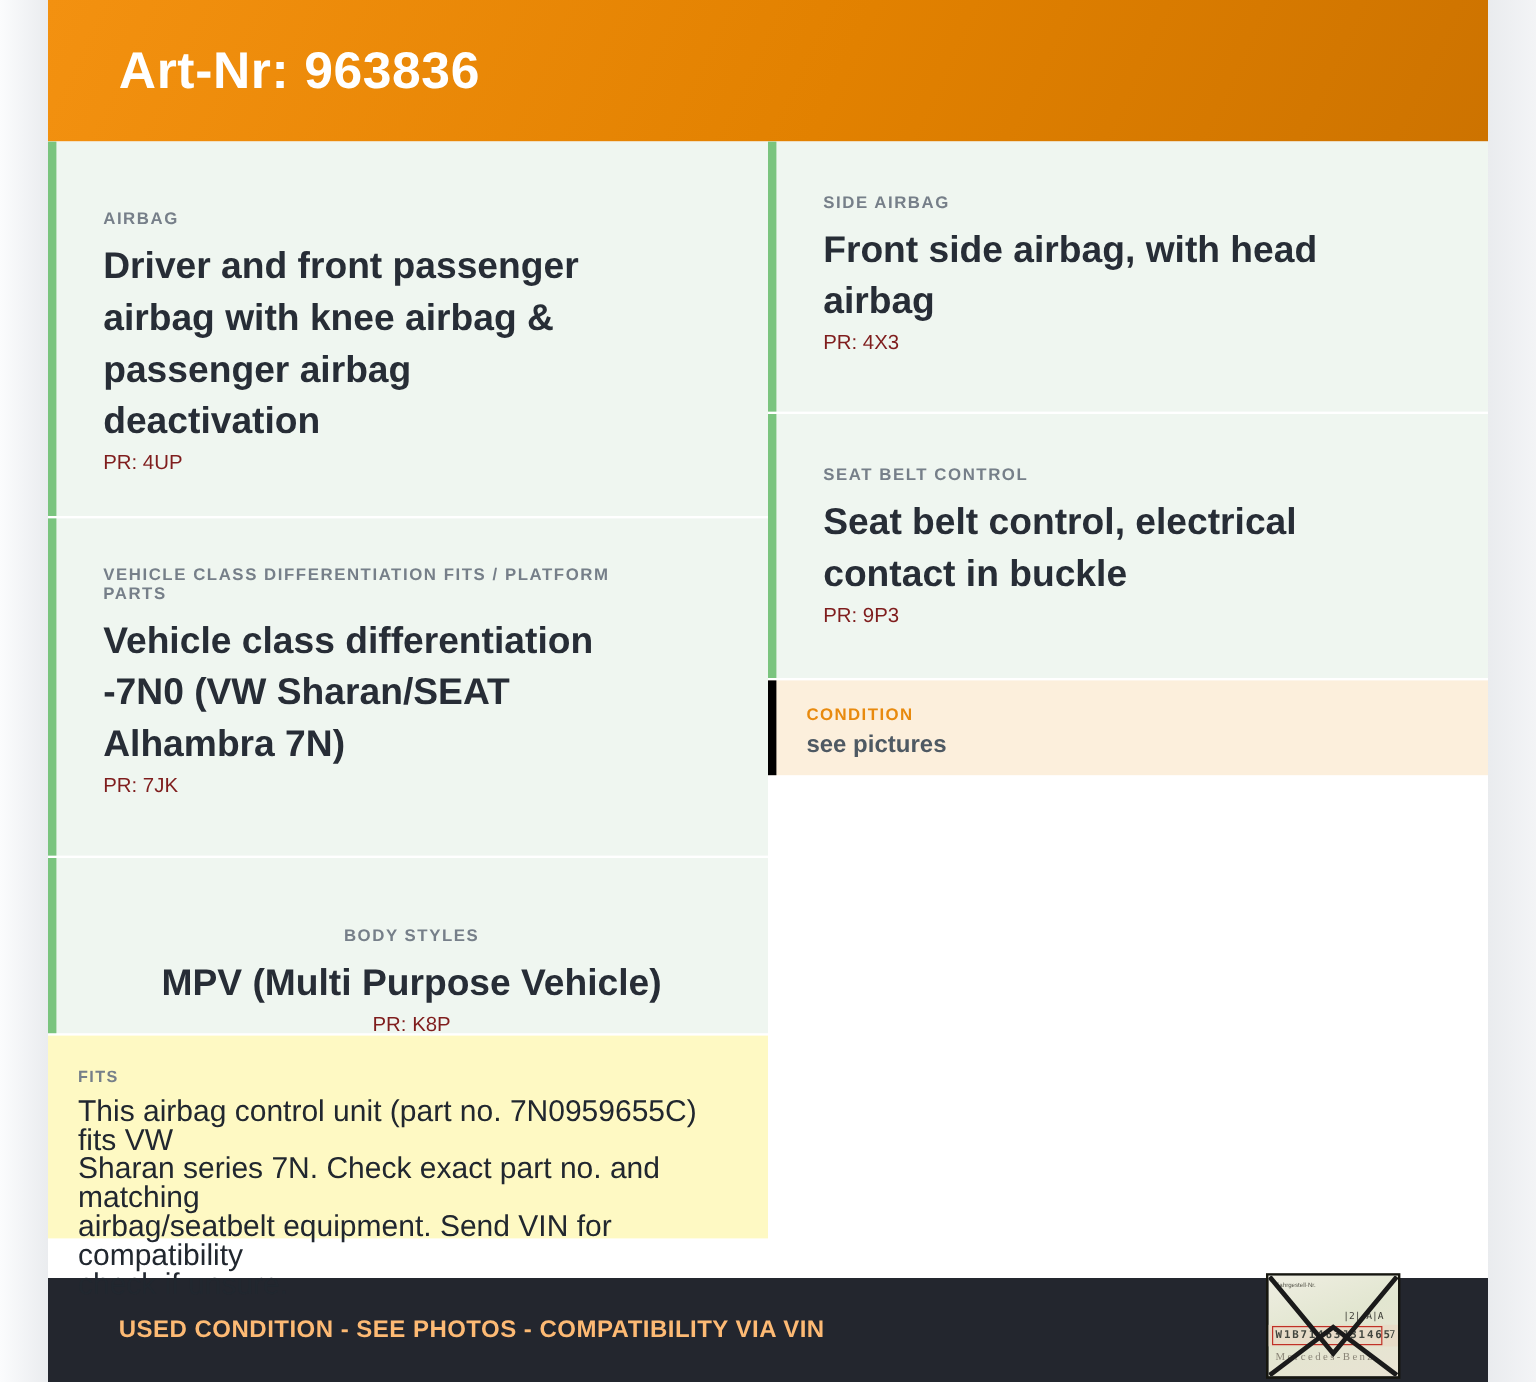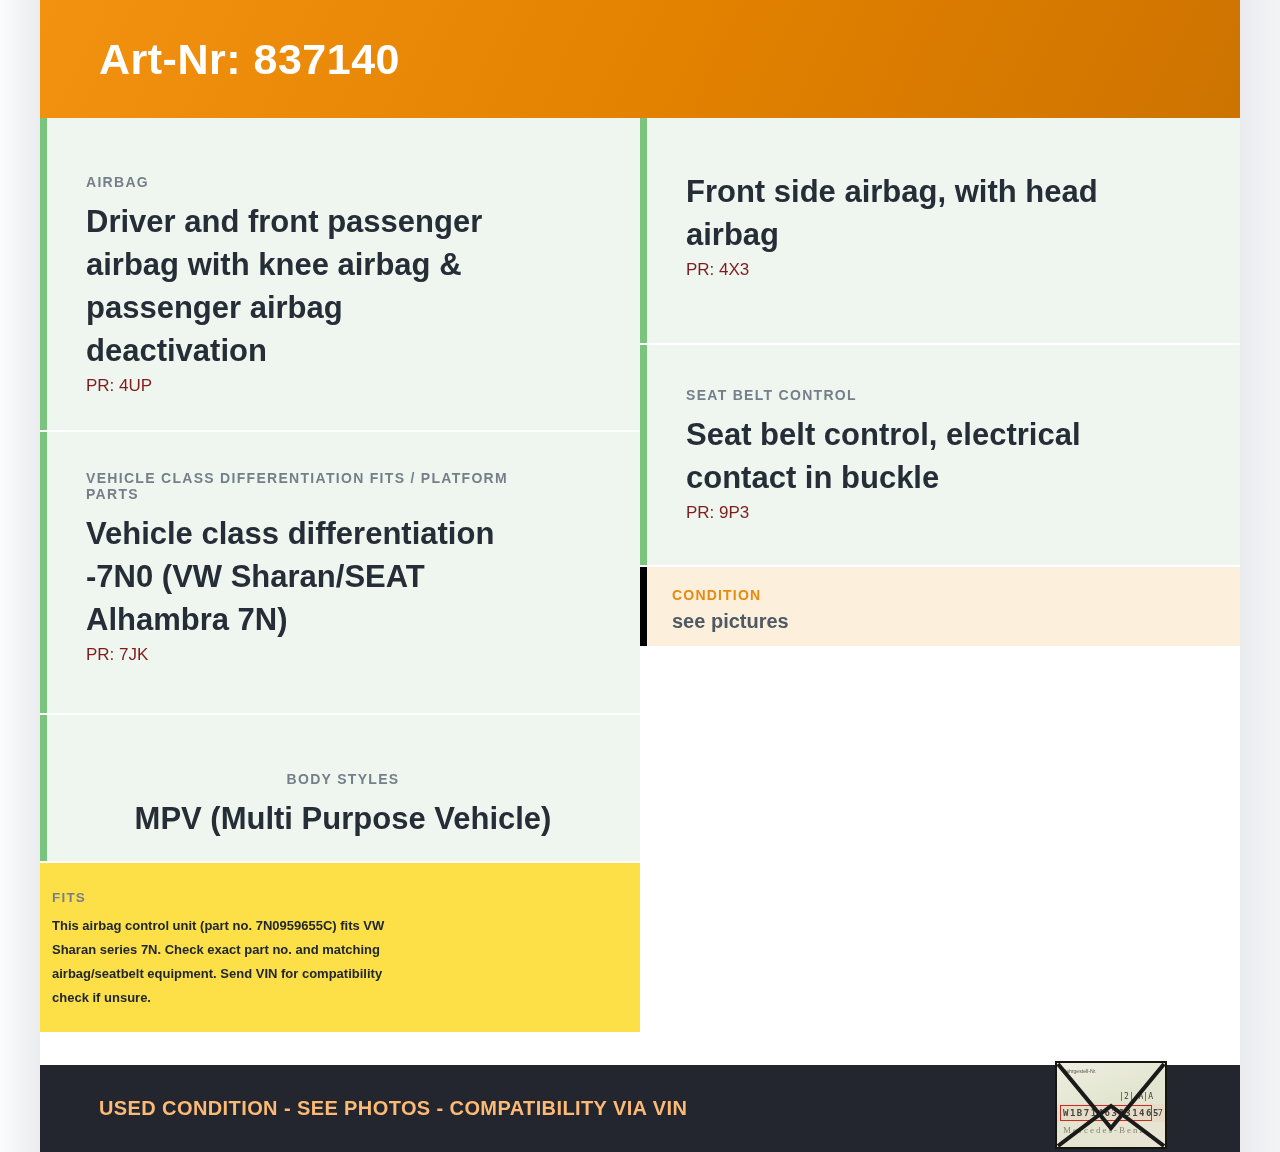--- a/index.html
+++ b/index.html
@@ -36,24 +36,24 @@
     color:#272d36; white-space:pre-line;
   }
   .card .pr { margin-top:4px; font-size:17px; color:#7f1d1d; }
 
   .l1 { height:312px; }
   .l2 { height:281px; padding-top:38px; }
   .l3 { height:146px;text-align:center; }
   .r1 { height:225px; padding-top:42px; }
   .r2 { height:220px; padding-top:42px; }
 
-  .fits { background:#fde047; height:169px; padding:27px 40px 0 12px; }
+  .fits { background:#fef9c3; height:169px; padding:27px 40px 0 25px; }
   .fits .label { letter-spacing:1.2px; font-size:13.5px; }
   .fits .ftext {
-    margin-top:9px; font-size:13px; line-height:24px; font-weight:700;
+    margin-top:9px; font-size:25px; line-height:24px; font-weight:400;
     color:#21272f; white-space:pre-line;
   }
 
   .condition {
     background:#fcefdc; border-left:7px solid #000000;
     height:79px; padding:20px 0 0 25px;
   }
   .condition .label { color:#e88a0e; letter-spacing:1.2px; }
   .condition .ctext { margin-top:7px; font-size:20px; font-weight:600; color:#4e5963; }
 
@@ -97,21 +97,21 @@
     color:#8a8577; font-family:"Liberation Serif", serif;
   }
   .envelope-svg { position:absolute; left:0; top:0; width:100%; height:100%; }
 </style>
 </head>
 <body>
 
 <div class="page">
 
   <div class="header">
-    <div class="title">Art-Nr: 837140</div>
+    <div class="title">Art-Nr: 963836</div>
   </div>
 
   <div class="columns">
 
     <div class="col">
       <div class="card l1">
         <div class="label">AIRBAG</div>
         <div class="ctitle">Driver and front passenger
 airbag with knee airbag &amp;
 passenger airbag
@@ -122,32 +122,34 @@
         <div class="label">VEHICLE CLASS DIFFERENTIATION FITS / PLATFORM
 PARTS</div>
         <div class="ctitle">Vehicle class differentiation
 -7N0 (VW Sharan/SEAT
 Alhambra 7N)</div>
         <div class="pr">PR: 7JK</div>
       </div>
       <div class="card l3">
         <div class="label">BODY STYLES</div>
         <div class="ctitle">MPV (Multi Purpose Vehicle)</div>
+        <div class="pr">PR: K8P</div>
       </div>
       <div class="fits">
         <div class="label">FITS</div>
         <div class="ftext">This airbag control unit (part no. 7N0959655C) fits VW
 Sharan series 7N. Check exact part no. and matching
 airbag/seatbelt equipment. Send VIN for compatibility
 check if unsure.</div>
       </div>
     </div>
 
     <div class="col">
       <div class="card r1">
+        <div class="label">SIDE AIRBAG</div>
         <div class="ctitle">Front side airbag, with head
 airbag</div>
         <div class="pr">PR: 4X3</div>
       </div>
       <div class="card r2">
         <div class="label">SEAT BELT CONTROL</div>
         <div class="ctitle">Seat belt control, electrical
 contact in buckle</div>
         <div class="pr">PR: 9P3</div>
       </div>

